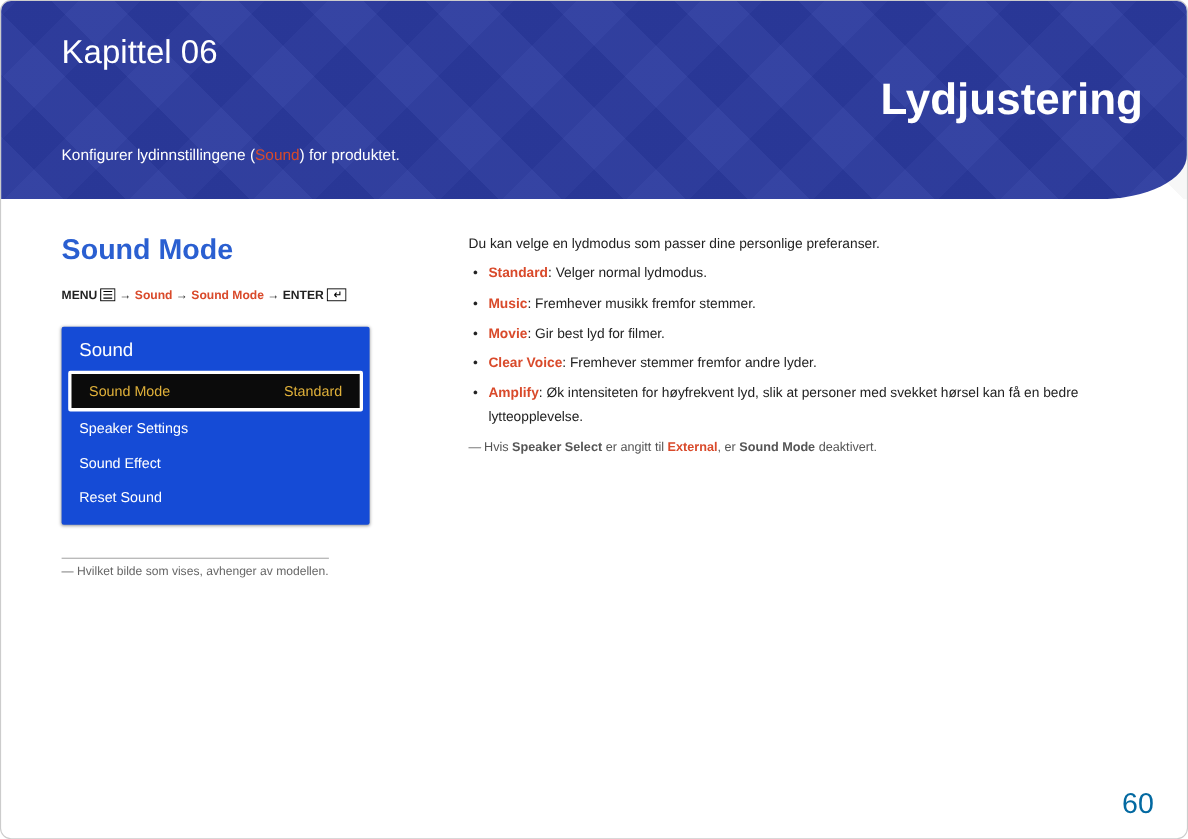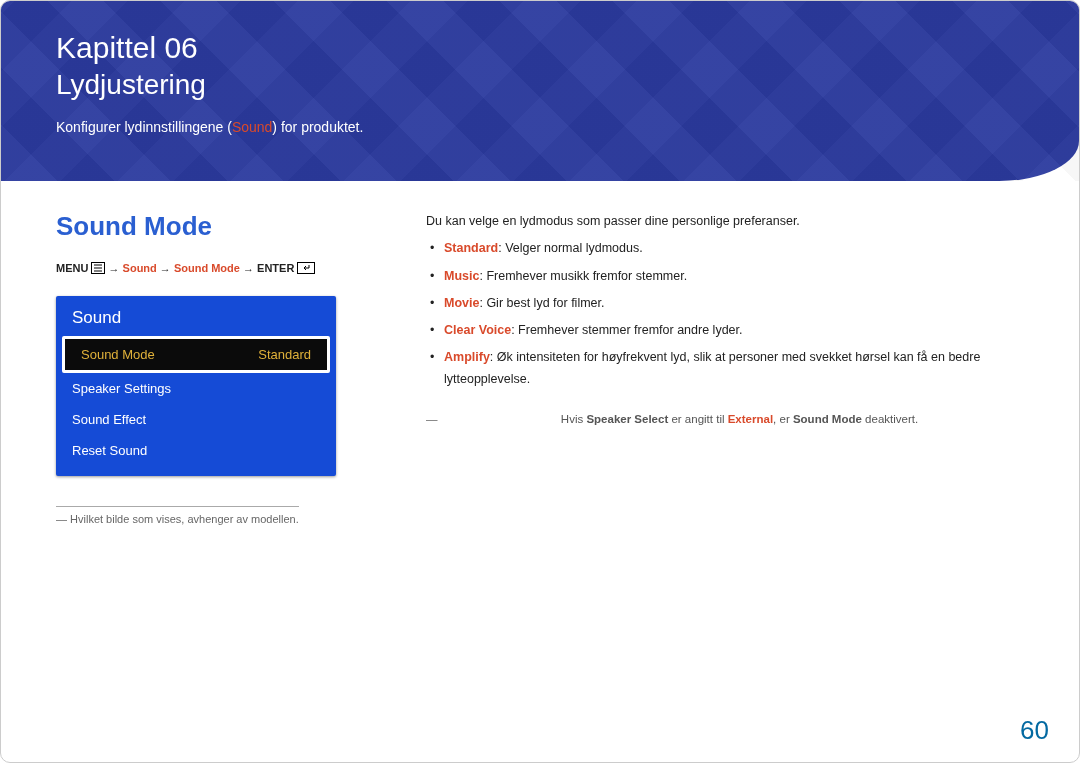--- a/index.html
+++ b/index.html
@@ -15,21 +15,21 @@
   }
   .banner::after {
     content:"";
     position:absolute; inset:0;
     background:
       repeating-linear-gradient(45deg, rgba(255,255,255,0.03) 0 40px, rgba(0,0,0,0.03) 40px 80px),
       repeating-linear-gradient(-45deg, rgba(255,255,255,0.02) 0 40px, rgba(0,0,0,0.02) 40px 80px);
     pointer-events:none;
   }
   .chapter { font-size: 30px; font-weight: 400; position: relative; z-index:1;}
-  .chapter-title { font-size: 28px; font-weight: 400; position: relative; z-index:1; margin-top:4px;}
+  .chapter-title { font-size: 40px; font-weight: 700; position: relative; z-index:1; margin-top:4px;text-align:right;}
   .chapter-sub { font-size: 14px; margin-top: 18px; position: relative; z-index:1;}
   .content { display: flex; padding: 30px 40px 0 55px; gap: 60px; }
   .left { width: 310px; flex-shrink:0; }
   .right { flex: 1; font-size: 12.5px; line-height: 1.7; }
   .section-title { color: #2a5fd1; font-size: 26px; font-weight: 700; margin-bottom: 20px; }
   .menu-path { font-size: 11px; font-weight: 700; margin-bottom: 22px; }
   .menu-path .red { color: #d94a2b; }
   .osd {
     background: #154bd6;
     border-radius: 2px;
@@ -50,21 +50,21 @@
     border: 3px solid #fff;
     margin: 0 6px;
     border-radius: 2px;
   }
   .footnote { font-size: 11px; color: #666; margin-top: 30px; border-top: 1px solid #aaa; padding-top: 6px; display:inline-block; }
   .bullets { list-style: none; margin-top: 6px; }
   .bullets li { position: relative; padding-left: 18px; margin-bottom: 6px; }
   .bullets li::before { content: "•"; position: absolute; left: 4px; }
   .red { color: #d94a2b; font-weight:700; }
   .bold { font-weight: 700; }
-  .dash-note { font-size: 11.5px; color: #555; margin-top: 20px; padding-left: 14px; position:relative;text-align:center;}
+  .dash-note { font-size: 11.5px; color: #555; margin-top: 8px; padding-left: 14px; position:relative;}
   .dash-note::before { content:"―"; position:absolute; left:0; top:0; color:#666; }
   .page-num { position: absolute; bottom: 16px; right: 30px; font-size: 26px; color: #0369a1; }
   .icon-box { display:inline-block; vertical-align:-2px; }
   .icon-box svg { display:block; }
 </style>
 </head>
 <body>
 
 <div class="page">
 

